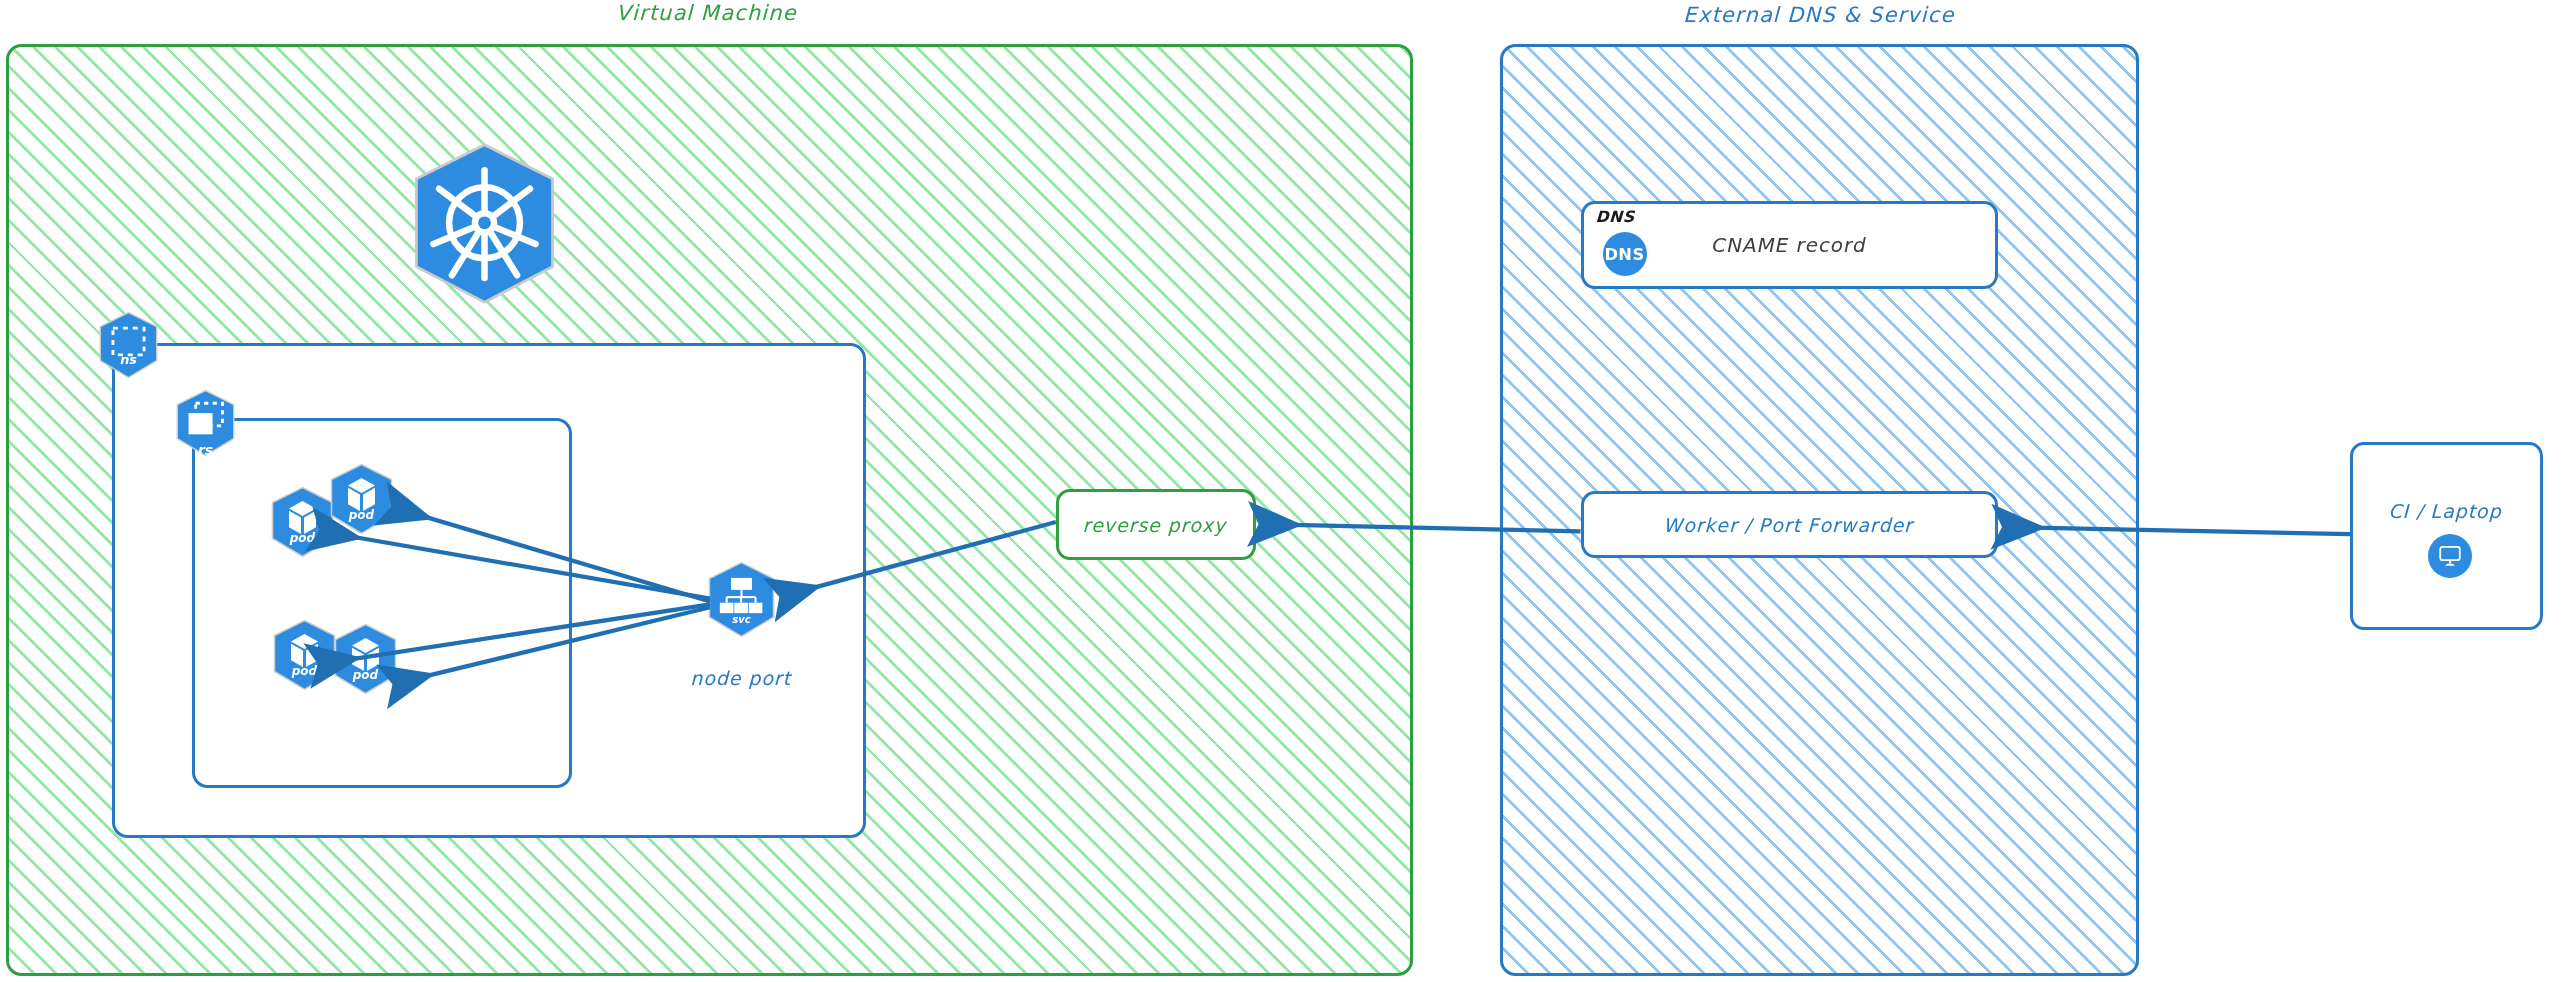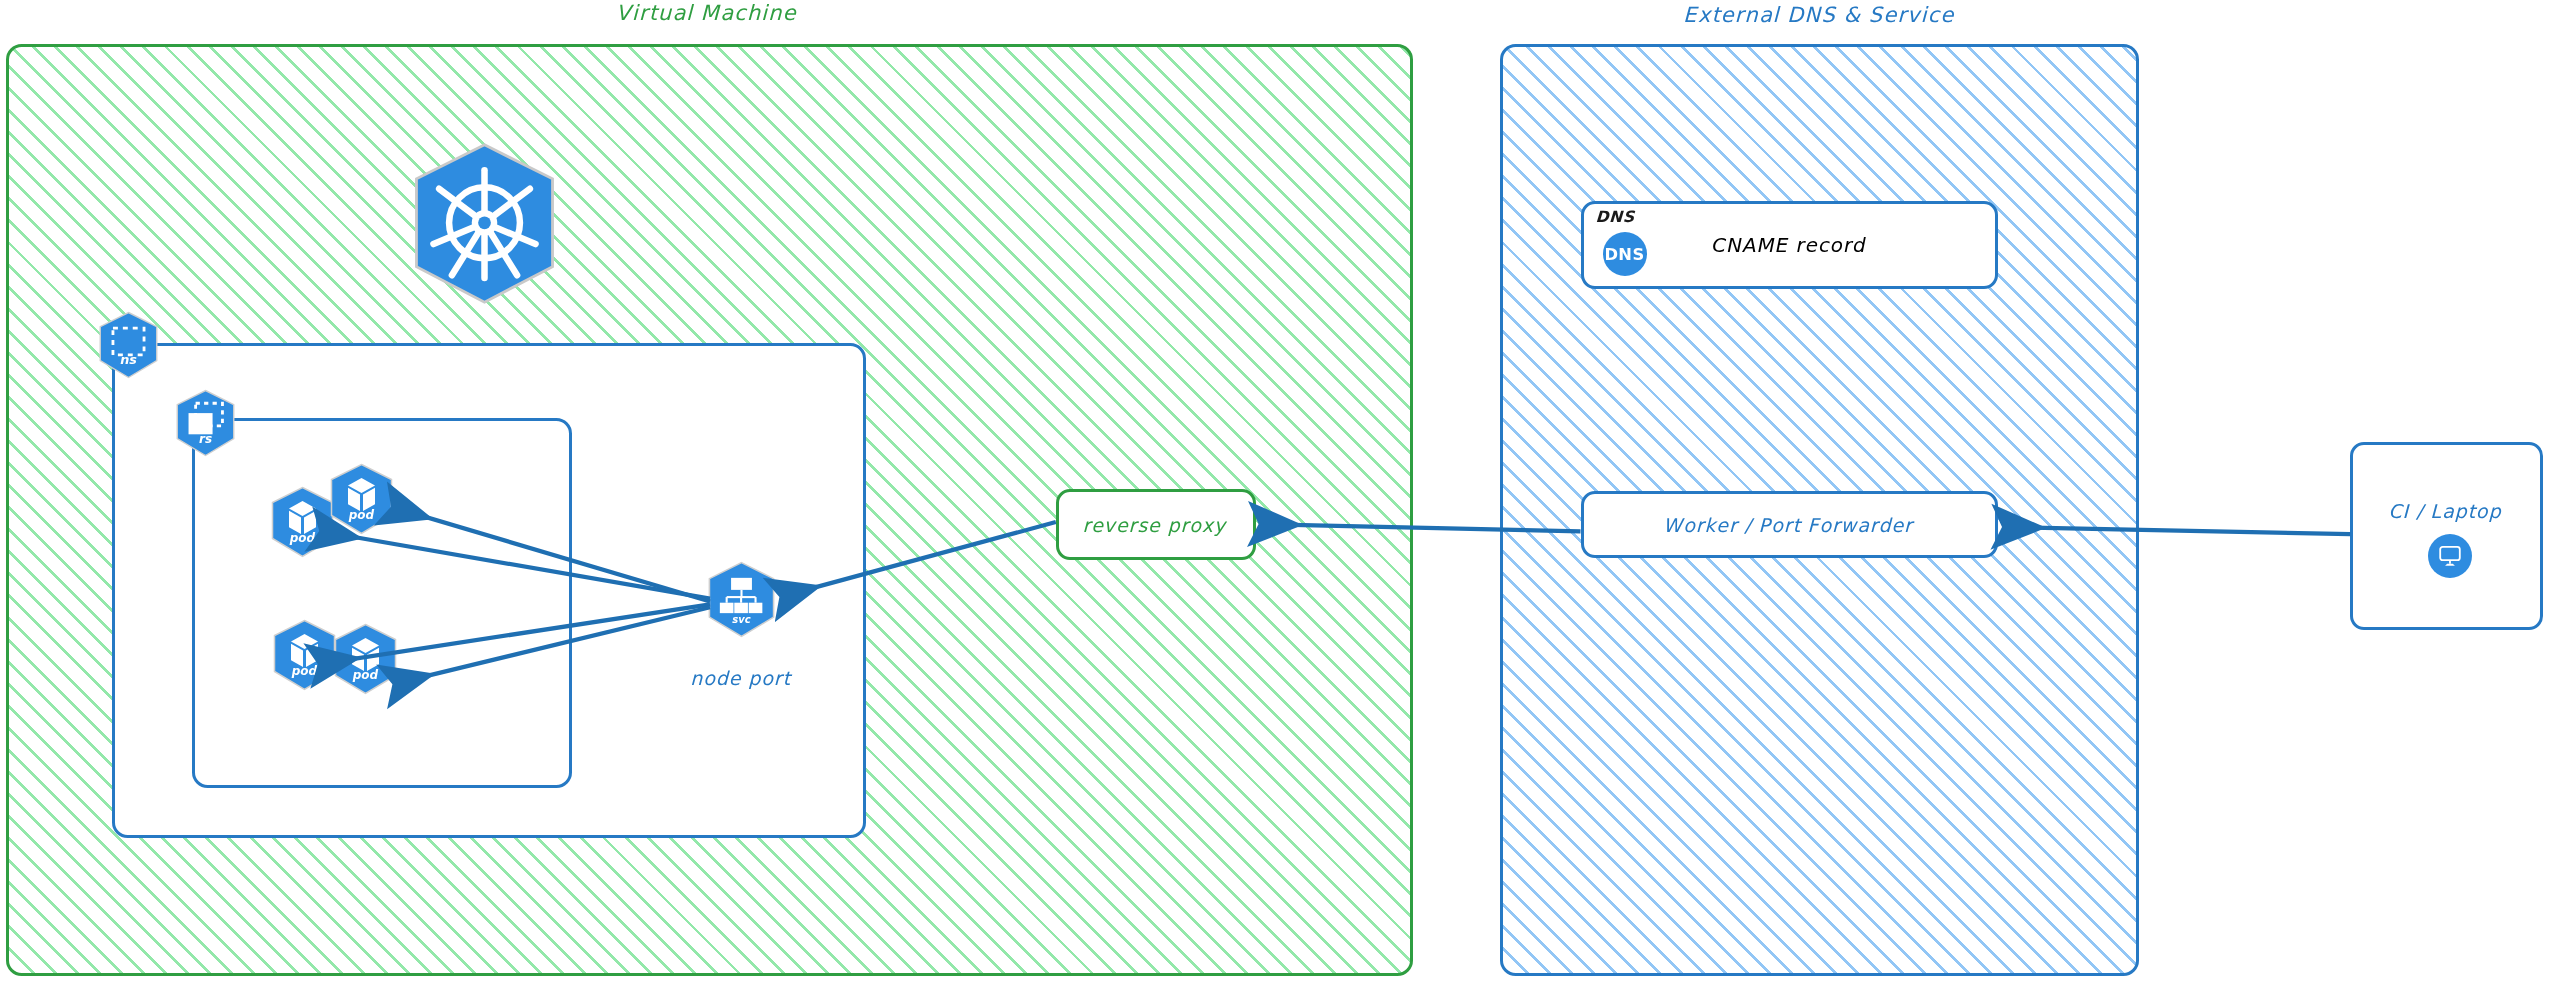--- a/index.html
+++ b/index.html
@@ -130,21 +130,21 @@
   .dns-card-title {
     position: absolute;
     left: 0;
     right: 0;
     top: 50%;
     transform: translateY(-50%);
     text-align: center;
     font-family: "DejaVu Sans", sans-serif;
     font-size: 20px;
     font-style: italic;
-    color: #000000;
+    color: #404040;
     letter-spacing: 0.9px;
   }
 
   
   .monitor-circle {
     position: absolute;
     width: 44px;
     height: 44px;
     border-radius: 50%;
     background: #2e8ce0;
@@ -224,21 +224,21 @@
     </svg>
     <div class="hex-caption" style="top:41px; font-size:12.8px;font-style:italic;">ns</div>
   </div>
 
   <div class="hex" style="left:173px; top:389px;">
     <svg width="65" height="68" viewBox="0 0 92 96">
       <polygon points="46,2 86,22 86,70 46,94 6,70 6,22" fill="#2e8ce0" stroke="#cfcfcf" stroke-width="2"></polygon>
       <rect x="32" y="20" width="38" height="32" fill="none" stroke="#ffffff" stroke-width="4" stroke-dasharray="6,6"></rect>
       <rect x="22" y="34" width="34" height="30" fill="#ffffff"></rect>
     </svg>
-    <div class="hex-caption" style="top:43px; font-size:12px;">rs</div>
+    <div class="hex-caption" style="top:53px; font-size:14px;">rs</div>
   </div>
 
   <div class="hex" style="left:268px; top:486px;">
     <svg width="69" height="72" viewBox="0 0 92 96">
       <polygon points="46,2 86,22 86,70 46,94 6,70 6,22" fill="#2e8ce0" stroke="#cfcfcf" stroke-width="2"></polygon>
       <g fill="#ffffff">
         <polygon points="46,20 64,30 46,40 28,30"></polygon>
         <polygon points="28,33 44,42 44,64 28,55"></polygon>
         <polygon points="48,42 64,33 64,55 48,64"></polygon>
       </g>

